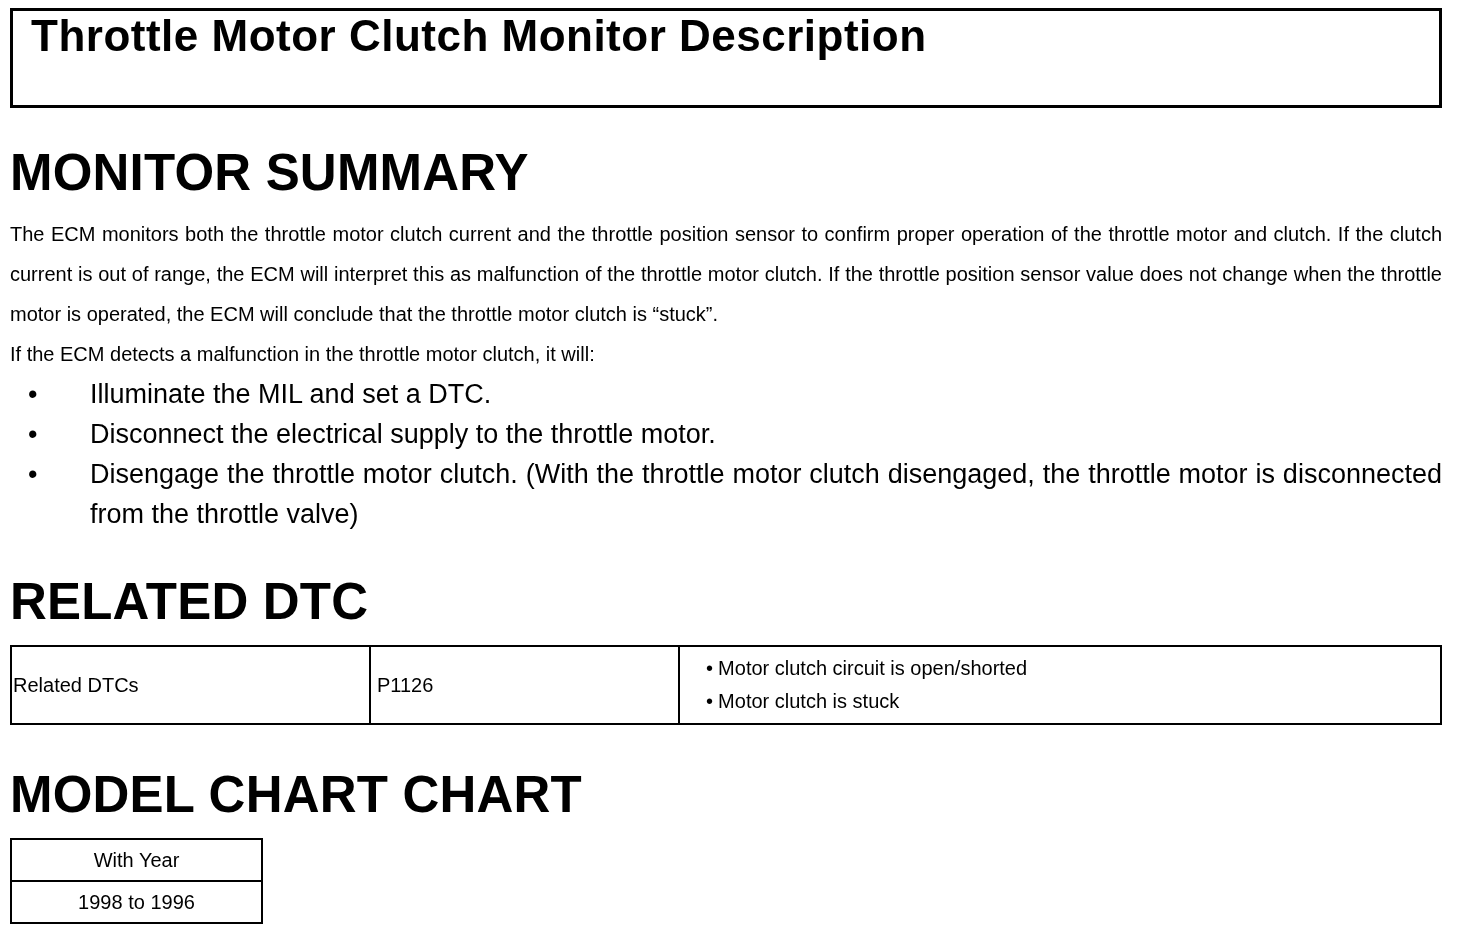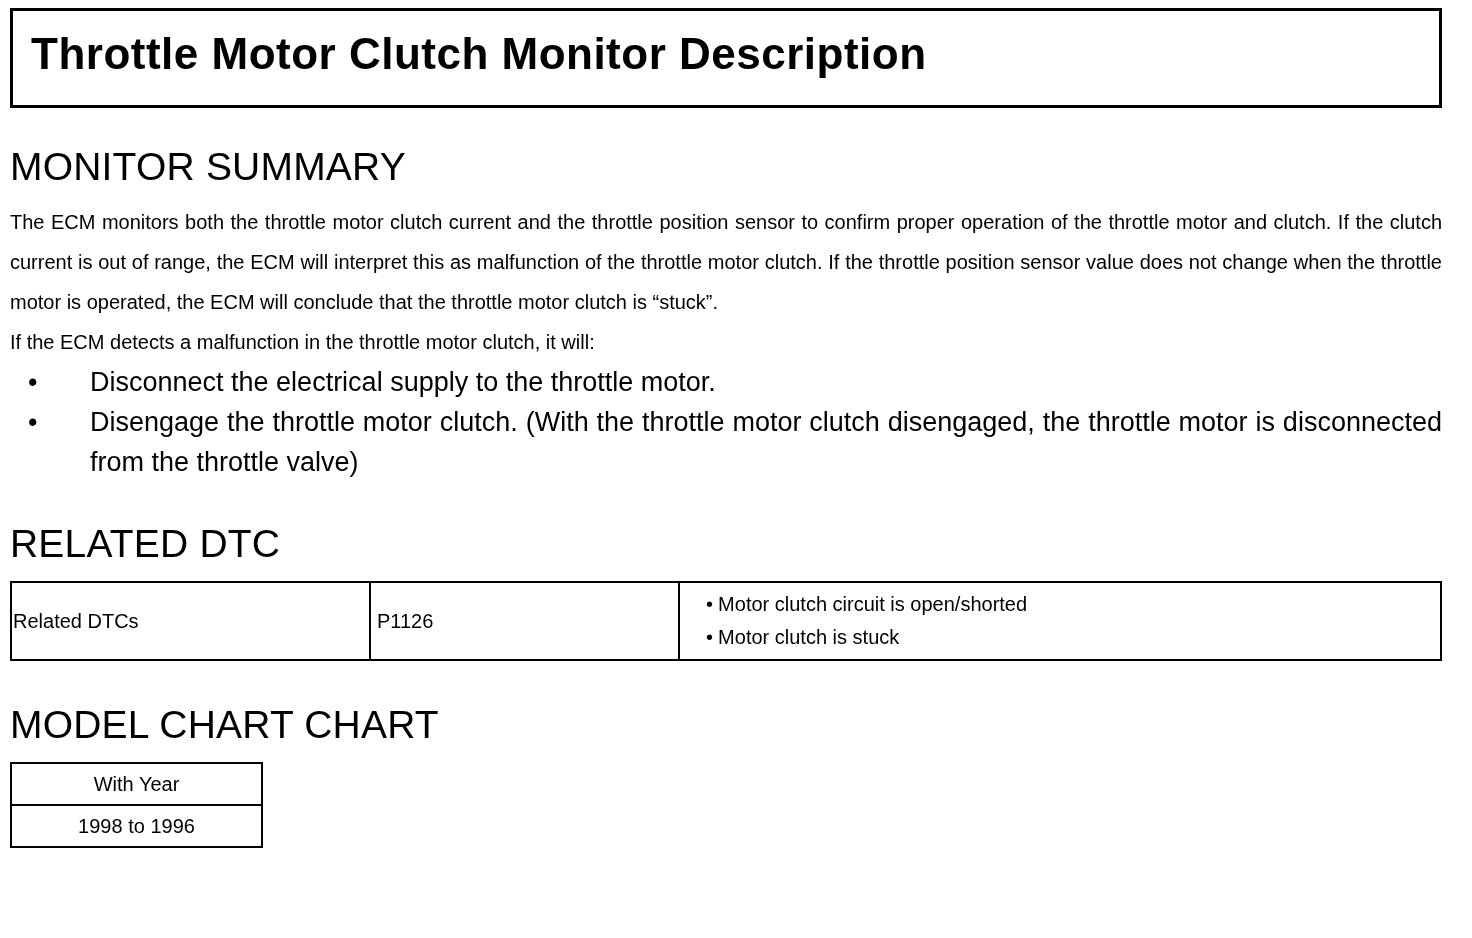--- a/index.html
+++ b/index.html
@@ -19,35 +19,34 @@
     width: 1472px;
     height: 938px;
     padding: 8px 30px 0 10px;
   }
   
   .title-box {
     box-sizing: border-box;
     border: 3px solid #000;
     height: 100px;
     display: flex;
-    align-items: center;
     padding: 0 10px 8px 18px;
   }
   .title-box h1 {
     margin: 0;
     font-size: 44px;
     font-weight: bold;
     letter-spacing: 0.5px;
     white-space: nowrap;
   }
   
   h2 {
     margin: 0;
-    font-size: 39px;
-    font-weight: normal;
+    font-size: 51px;
+    font-weight: bold;
     line-height: 1.0;
     letter-spacing: 0.2px;
   }
   .h-monitor { margin: 39px 0 16px 0; }
   .h-related { margin: 42px 0 18px 0; }
   .h-modelyear { margin: 44px 0 18px 0; }
   
   .body {
     margin: 0;
     font-size: 20px;
@@ -120,20 +119,21 @@
     <h1>Throttle Motor Clutch Monitor Description</h1>
   </div>
 
   <h2 class="h-monitor">MONITOR SUMMARY</h2>
 
   <p class="body justify">The ECM monitors both the throttle motor clutch current and the throttle position sensor to confirm proper operation of the throttle motor and clutch. If the clutch current is out of range, the ECM will interpret this as malfunction of the throttle motor clutch. If the throttle position sensor value does not change when the throttle motor is operated, the ECM will conclude that the throttle motor clutch is “stuck”.</p>
 
   <p class="body">If the ECM detects a malfunction in the throttle motor clutch, it will:</p>
 
   <ul class="actions">
+    <li>Illuminate the MIL and set a DTC.</li>
     <li>Disconnect the electrical supply to the throttle motor.</li>
     <li>Disengage the throttle motor clutch. (With the throttle motor clutch disengaged, the throttle motor is disconnected from the throttle valve)</li>
   </ul>
 
   <h2 class="h-related">RELATED DTC</h2>
 
   <table class="dtc-table">
     <tbody>
         <tr>
       <td class="c1">Related DTCs</td>

